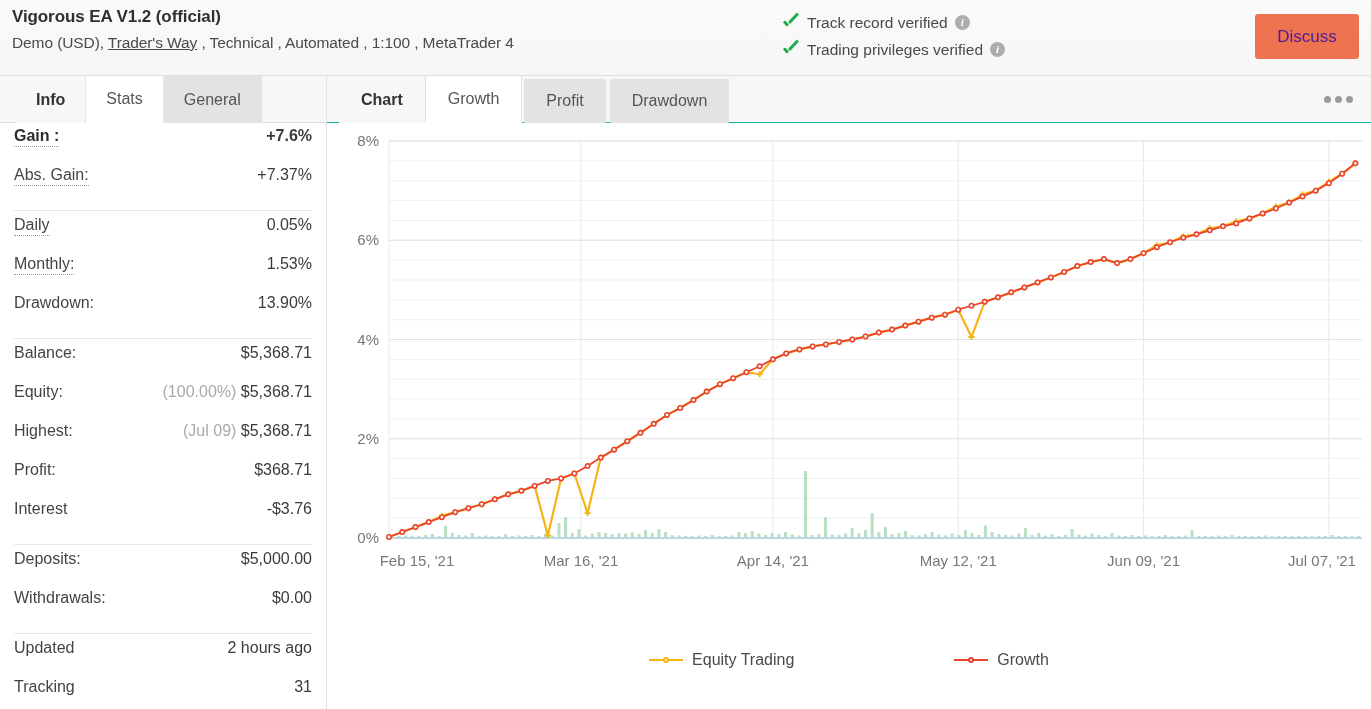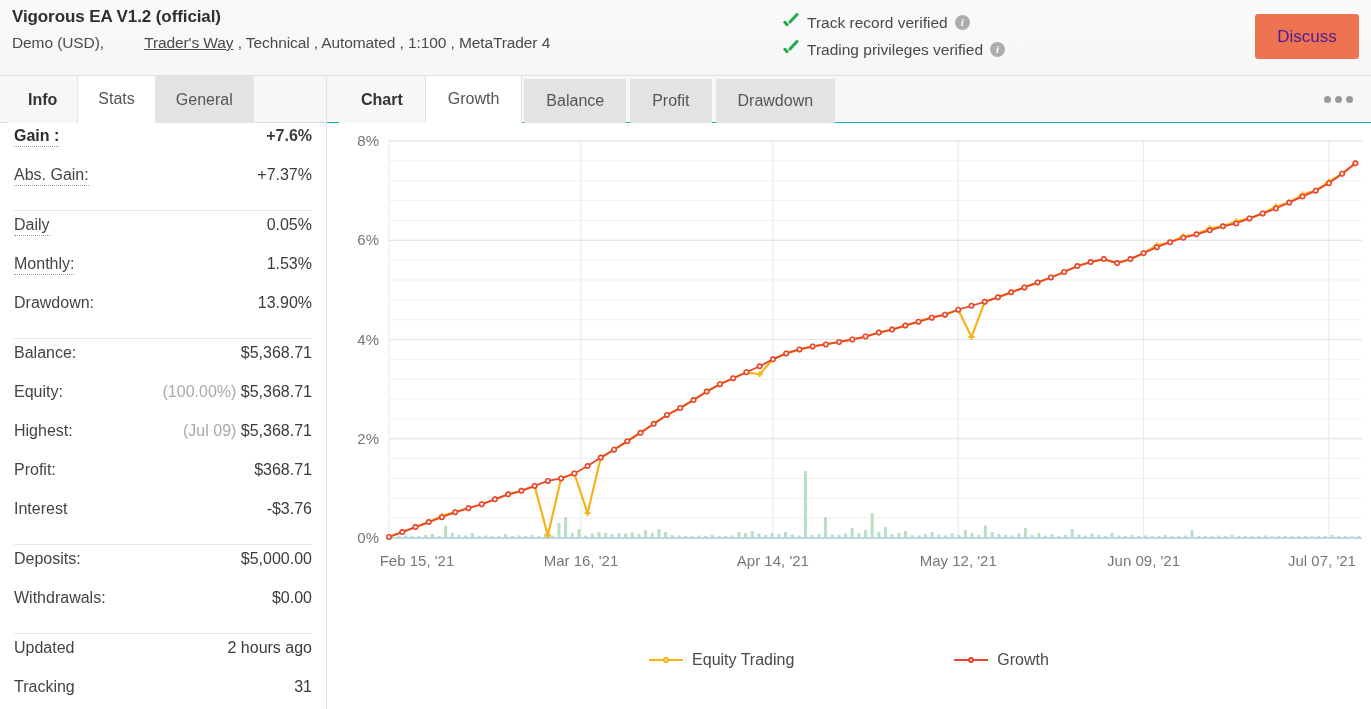--- a/index.html
+++ b/index.html
@@ -19,21 +19,21 @@
     border-bottom: 1px solid #e0e0e0;
   }
   .hdr-left { position: absolute; left: 12px; top: 7px; }
   .sys-title {
     font-size: 17px; font-weight: bold; color: #2f2f2f; letter-spacing: -0.1px;
   }
   .sys-sub {
     font-size: 15.5px; color: #4a4a4a; margin-top: 7px; letter-spacing: -0.1px;
   }
   .sys-sub a {
-    color: #4a4a4a; text-decoration: underline; text-underline-offset: 1px; margin-left: 36px;
+    color: #4a4a4a; text-decoration: underline; text-underline-offset: 1px;
   }
 
   .hdr-verify { position: absolute; left: 782px; top: 9px; }
   .vrow {
     display: flex; align-items: center; height: 27px;
     font-size: 15.5px; color: #4a4a4a;
   }
   .check {
     width: 19px; height: 15px; margin-right: 6px; flex: none;
     position: relative; display: inline-block;
@@ -73,21 +73,21 @@
   .sidebar {
     width: 327px; flex: none;
     background: #ffffff;
     border-right: 1px solid #e2e2e2;
     display: flex; flex-direction: column;
   }
   .tabbar {
     display: flex; height: 47px;
     background: #f7f7f7;
     border-bottom: 1px solid #dddddd;
-    padding-left: 8px;
+    padding-left: 16px;
   }
   .tab {
     display: flex; align-items: center; justify-content: center;
     font-size: 16px; color: #555;
     padding: 0 20px; height: 47px;
     background: #f7f7f7;
     border-right: 1px solid #e6e6e6;
     cursor: pointer;
   }
   .tab.first { font-weight: bold; color: #333; }
@@ -285,21 +285,20 @@
           <span class="val">31</span>
         </div>
       </div>
     </div>
   </div>
 
   <div class="main">
     <div class="chart-tabbar">
       <div class="ctab first">Chart</div>
       <div class="ctab active">Growth</div>
-      <div class="ctab shaded">Balance</div>
       <div class="ctab shaded">Profit</div>
       <div class="ctab shaded">Drawdown</div>
       <div class="dots-menu">
           <i></i>
           <i></i>
           <i></i>
         </div>
     </div>
 
     <div class="chart-area">

